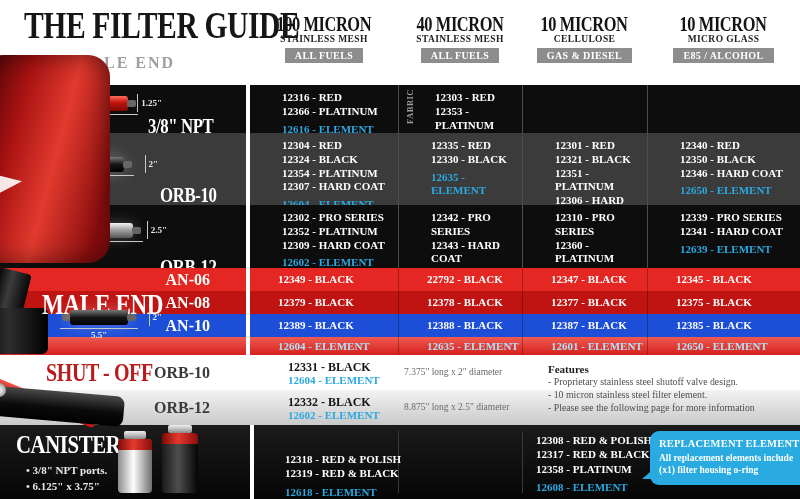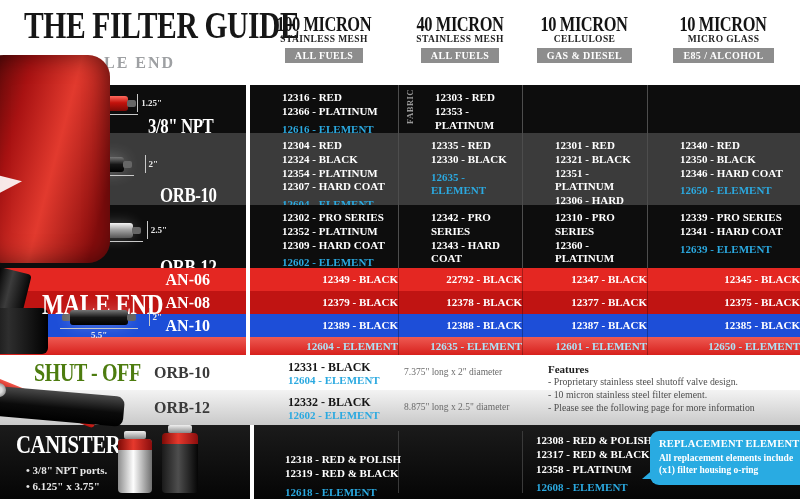--- a/index.html
+++ b/index.html
@@ -58,36 +58,36 @@
           transform:skewY(-8deg);}
 
   
   .male{position:relative;height:87px;}
   .mrow{display:grid;grid-template-columns:250px 148px 124px 125px 153px;height:23px;}
   .mrow.er{height:18px;}
   .m1{background:#e42722;}.m2{background:#c01412;}.m3{background:#1d4ed8;}
   .mer{background:linear-gradient(#ee5a52,#d7201c);}
   .mrow .lbl{position:relative;border-right:4px solid #fff;color:#fff;font-size:16px;font-weight:800;
              text-align:right;padding-right:36px;line-height:23px;}
-  .mcell{color:#fff;font-size:11px;font-weight:800;line-height:23px;padding-left:28px;text-align:right;}
+  .mcell{color:#fff;font-size:11px;font-weight:800;line-height:23px;padding-left:28px;}
   .mcell+.mcell{border-left:1px solid rgba(0,0,0,.28);}
   .mer .mcell{color:#aee4f8;line-height:18px;}
   .male-title{position:absolute;left:42px;top:20px;color:#fff;font-size:29px;font-weight:900;z-index:5;white-space:nowrap;}
   .male-fitting{position:absolute;left:-12px;top:6px;width:96px;height:80px;z-index:4;}
   .male-fitting .tube{position:absolute;left:4px;top:-4px;width:34px;height:52px;transform:rotate(14deg);
         background:linear-gradient(90deg,#000,#3c3c3c 45%,#070707);border-radius:4px;}
   .male-fitting .hex{position:absolute;left:-6px;top:34px;width:66px;height:46px;
         background:linear-gradient(90deg,#050505,#2e2e2e 40%,#000);border-radius:6px;}
   .male-cap{z-index:6;}
 
   
   .shut{position:relative;height:70px;background:#fff;}
   .srow{display:grid;grid-template-columns:250px 148px 160px 242px;height:35px;}
   .srow.alt{background:linear-gradient(#f3f3f3,#c9c9c9);}
-  .shut-title{position:absolute;left:34px;top:4px;color:#4d7c0f;font-size:25px;font-weight:900;z-index:5;white-space:nowrap;}
+  .shut-title{position:absolute;left:46px;top:4px;color:#b91c1c;font-size:25px;font-weight:900;z-index:5;white-space:nowrap;}
   .srow .lbl{position:relative;color:#3a3a3a;font-size:16px;font-weight:800;text-align:right;
              padding-right:40px;line-height:35px;}
   .scell{padding:5px 0 0 38px;font-size:12px;font-weight:800;color:#161616;line-height:1.2;}
   .scell .elements{margin-top:0;font-size:11px;}
   .ssize{padding:12px 0 0 6px;font-size:9.5px;font-weight:400;color:#6a6a6a;}
   .features{position:absolute;left:548px;top:8px;width:240px;color:#4d4d4d;z-index:5;}
   .features .ft{font-size:11px;font-weight:800;color:#1d1d1d;margin-bottom:1px;}
   .features .fi{font-size:9.8px;line-height:1.32;}
   .valve{position:absolute;left:-14px;top:24px;width:150px;height:46px;z-index:4;}
   .valve .bodyv{position:absolute;left:0;top:12px;width:138px;height:30px;border-radius:8px;transform:rotate(5deg);

